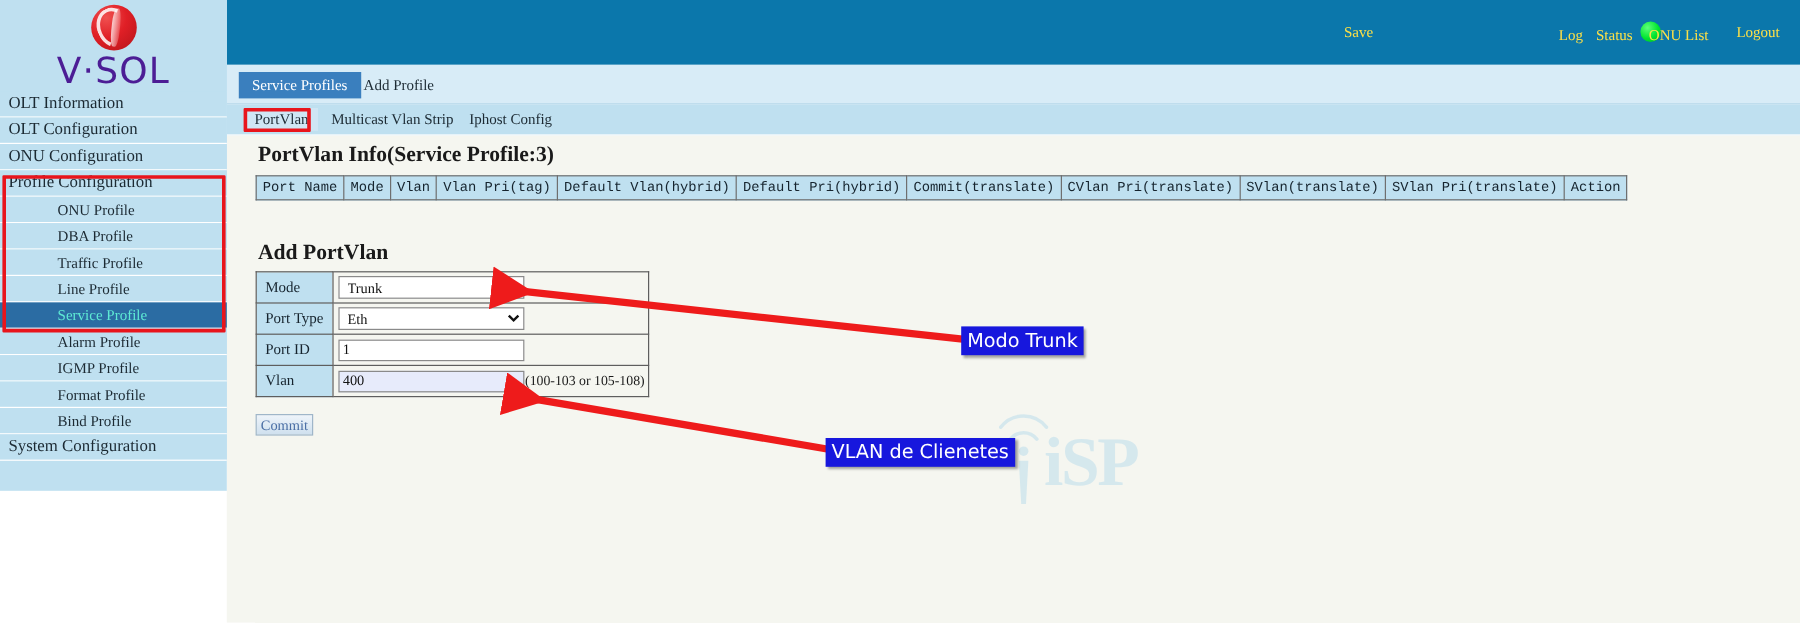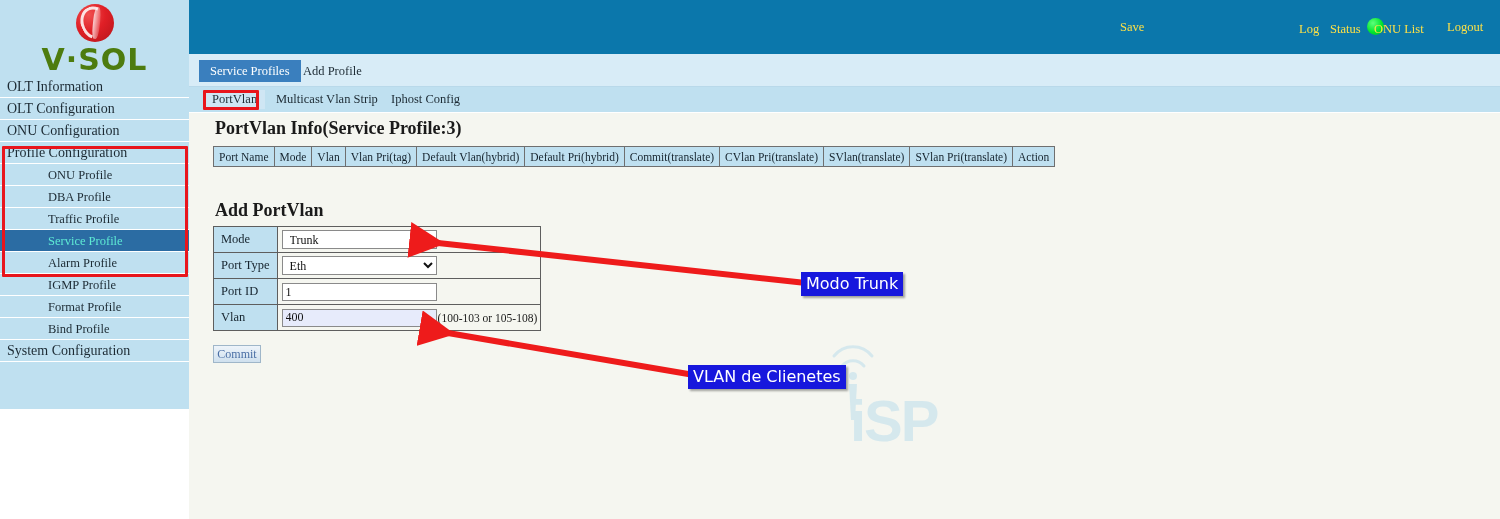--- a/index.html
+++ b/index.html
@@ -52,24 +52,24 @@
   }
   .logo-mark .stripe {
     position: absolute; left: 19px; top: 5px;
     width: 7px; height: 32px;
     background: linear-gradient(90deg, rgba(255,255,255,0.75), rgba(255,200,200,0.25));
     border-radius: 40%;
     transform: rotate(6deg);
   }
   .logo-text {
     font-family: "DejaVu Sans", sans-serif;
-    font-weight: bold;
+    font-weight: normal;
     font-size: 30px;
     letter-spacing: 1px;
-    color: #4d7c0f;
+    color: #4c1d95;
     line-height: 30px;
   }
 
   .nav-list { }
   .nav-item {
     height: 22px;
     line-height: 22px;
     font-size: 14px;
     color: #1c2a33;
     background: #bfe0f0;
@@ -193,20 +193,21 @@
   #info-table th {
     border: 1px solid #6f6f6f;
     font-size: 11.5px;
     font-weight: normal;
     color: #16242e;
     padding: 3px 5px;
     background: #bfe0f0;
     white-space: nowrap;
     text-align: right;
     height: 20px;
+    font-family: Liberation Mono, monospace;
   }
 
   
   #form-table {
     position: absolute; left: 24px; top: 113px;
     border-collapse: collapse;
   }
   #form-table td {
     border: 1px solid #5e5e5e;
     padding: 0;
@@ -270,28 +271,27 @@
   
   #watermark {
     position: absolute;
     left: 605px; top: 215px;
     width: 290px; height: 95px;
     pointer-events: none;
     z-index: 10;
     opacity: 0.30;
   }
   #watermark .wm-text {
-    position: absolute; left: 56px; top: 28px;
-    font-family: Liberation Sans, sans-serif;
+    position: absolute; left: 76px; top: 28px;
+    font-family: Liberation Serif, serif;
     font-weight: bold;
     font-size: 58px;
     letter-spacing: -2px;
     color: #8fc9e8;
     line-height: 58px;
-    margin-top: 36px;
   }
 
   
   #overlay {
     position: absolute; left: 0; top: 0;
     width: 1500px; height: 519px;
     pointer-events: none;
     z-index: 60;
   }
   .ann-label {
@@ -326,20 +326,21 @@
     </div>
 
     <div class="nav-list">
       <div class="nav-item">OLT Information</div>
       <div class="nav-item">OLT Configuration</div>
       <div class="nav-item">ONU Configuration</div>
       <div class="nav-item">Profile Configuration</div>
       <div class="nav-item sub">ONU Profile</div>
       <div class="nav-item sub">DBA Profile</div>
       <div class="nav-item sub">Traffic Profile</div>
+      <div class="nav-item sub">Line Profile</div>
       <div class="nav-item sub active">Service Profile</div>
       <div class="nav-item sub">Alarm Profile</div>
       <div class="nav-item sub">IGMP Profile</div>
       <div class="nav-item sub">Format Profile</div>
       <div class="nav-item sub">Bind Profile</div>
       <div class="nav-item">System Configuration</div>
     </div>
   </div>
 
   <div id="topbar">

